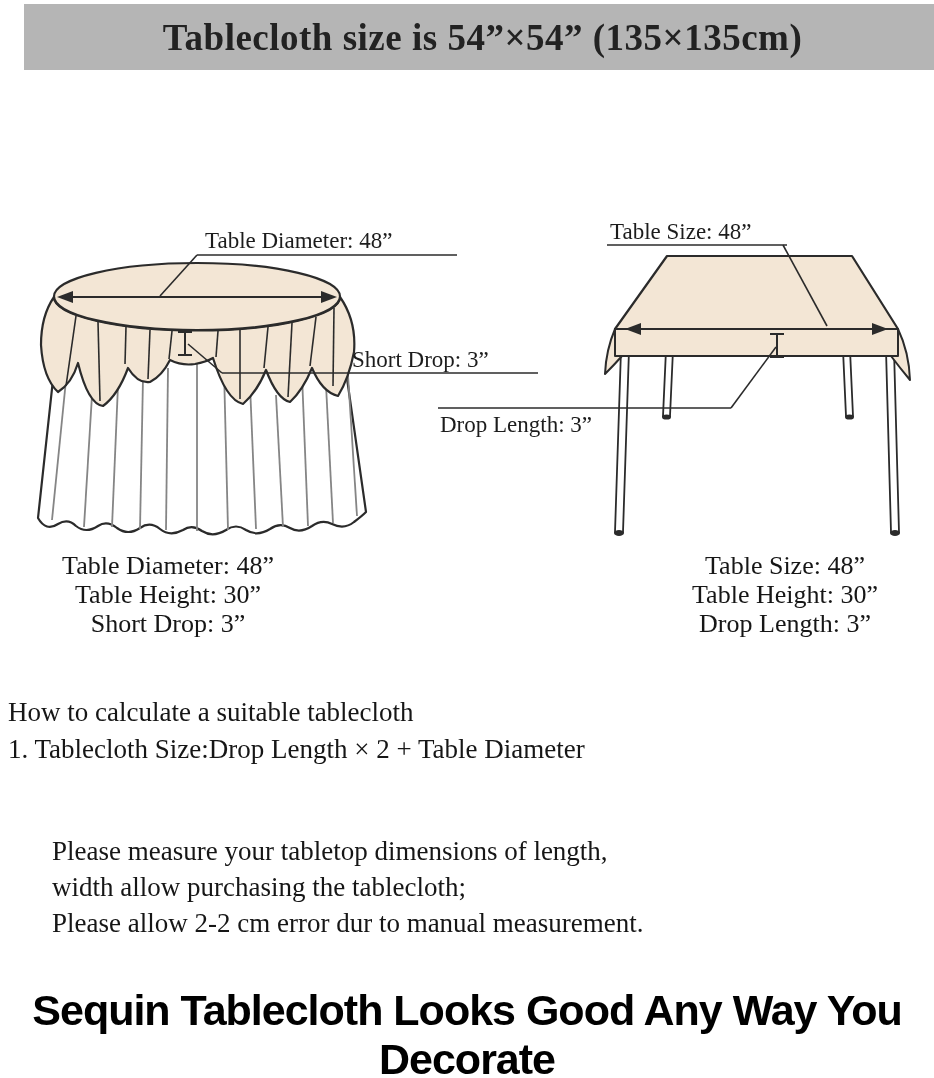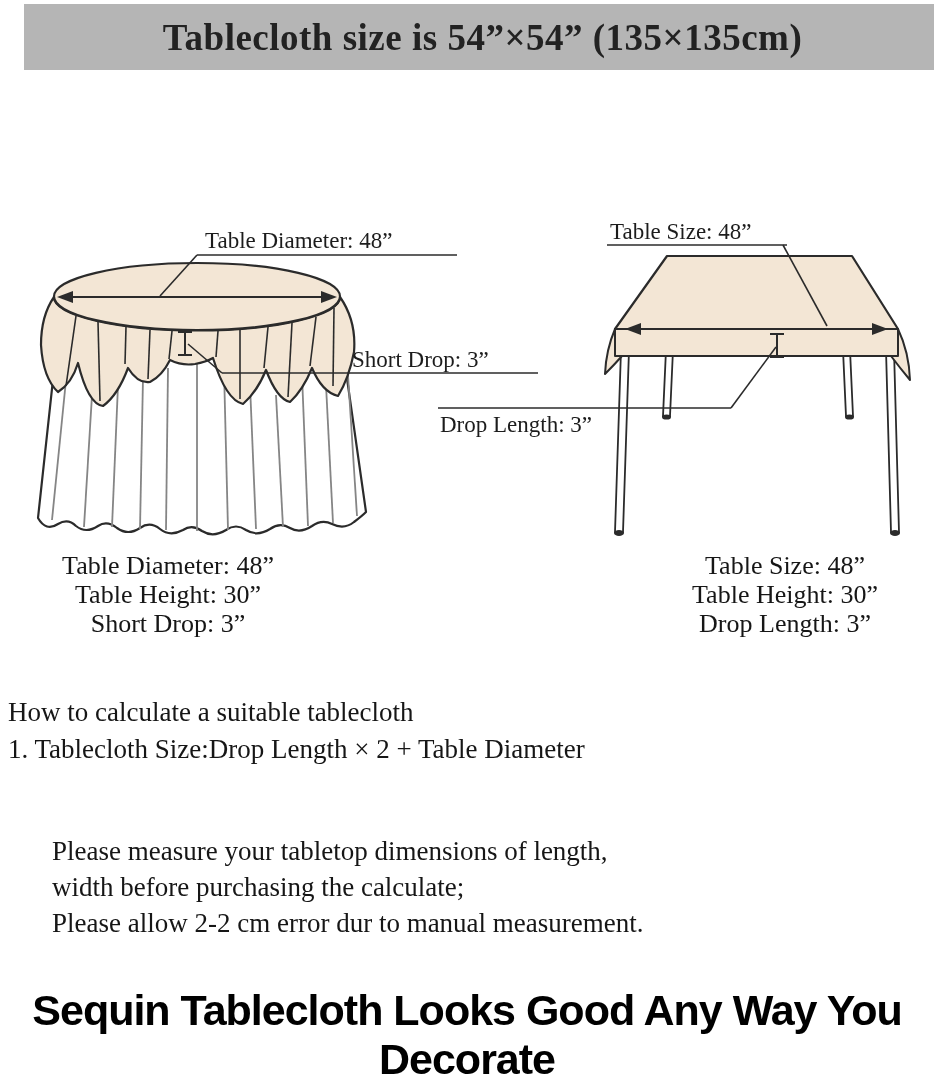--- a/index.html
+++ b/index.html
@@ -188,19 +188,19 @@
     <div>Drop Length: 3”</div>
   </div>
 
   <div class="calc">
     <div>How to calculate a suitable tablecloth</div>
     <div>1. Tablecloth Size:Drop Length × 2 + Table Diameter</div>
   </div>
 
   <div class="notes">
     <div>Please measure your tabletop dimensions of length,</div>
-    <div>width before purchasing the calculate;</div>
+    <div>width allow purchasing the tablecloth;</div>
     <div>Please allow 2-2 cm error dur to manual measurement.</div>
   </div>
 
   <div class="footer">Sequin Tablecloth Looks Good Any Way You Decorate</div>
 
 </div>
 
 </body></html>

